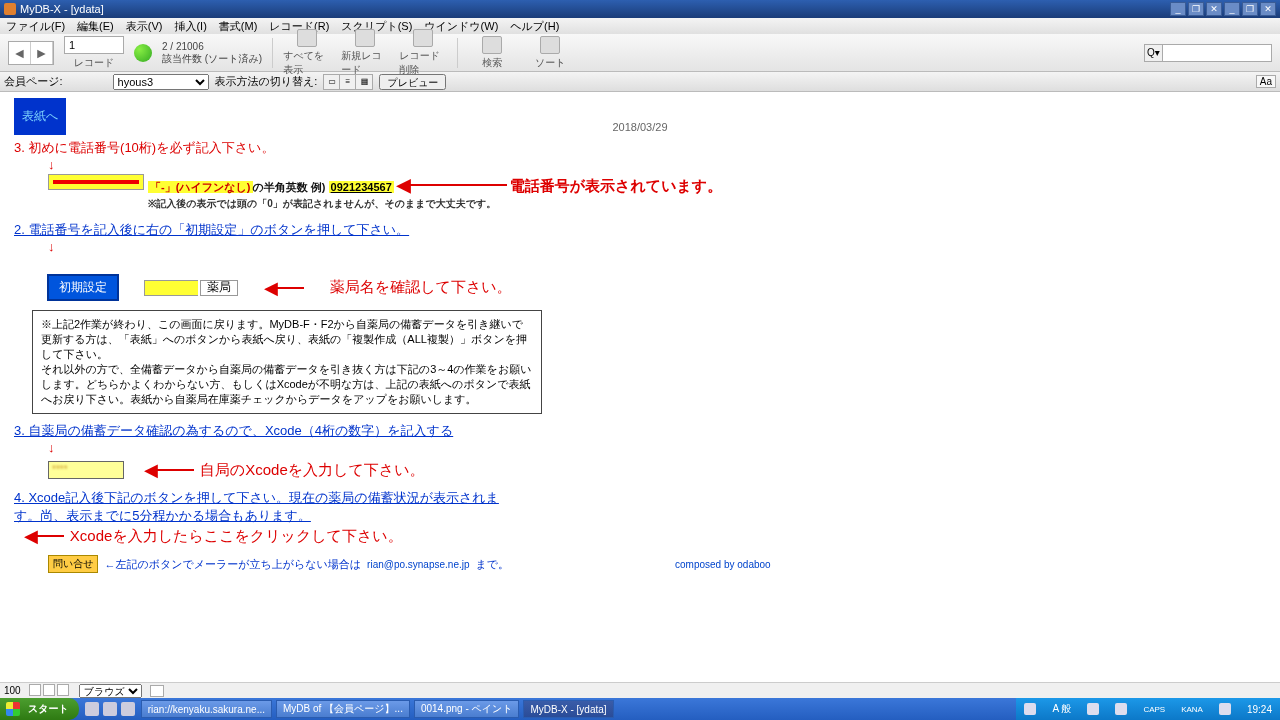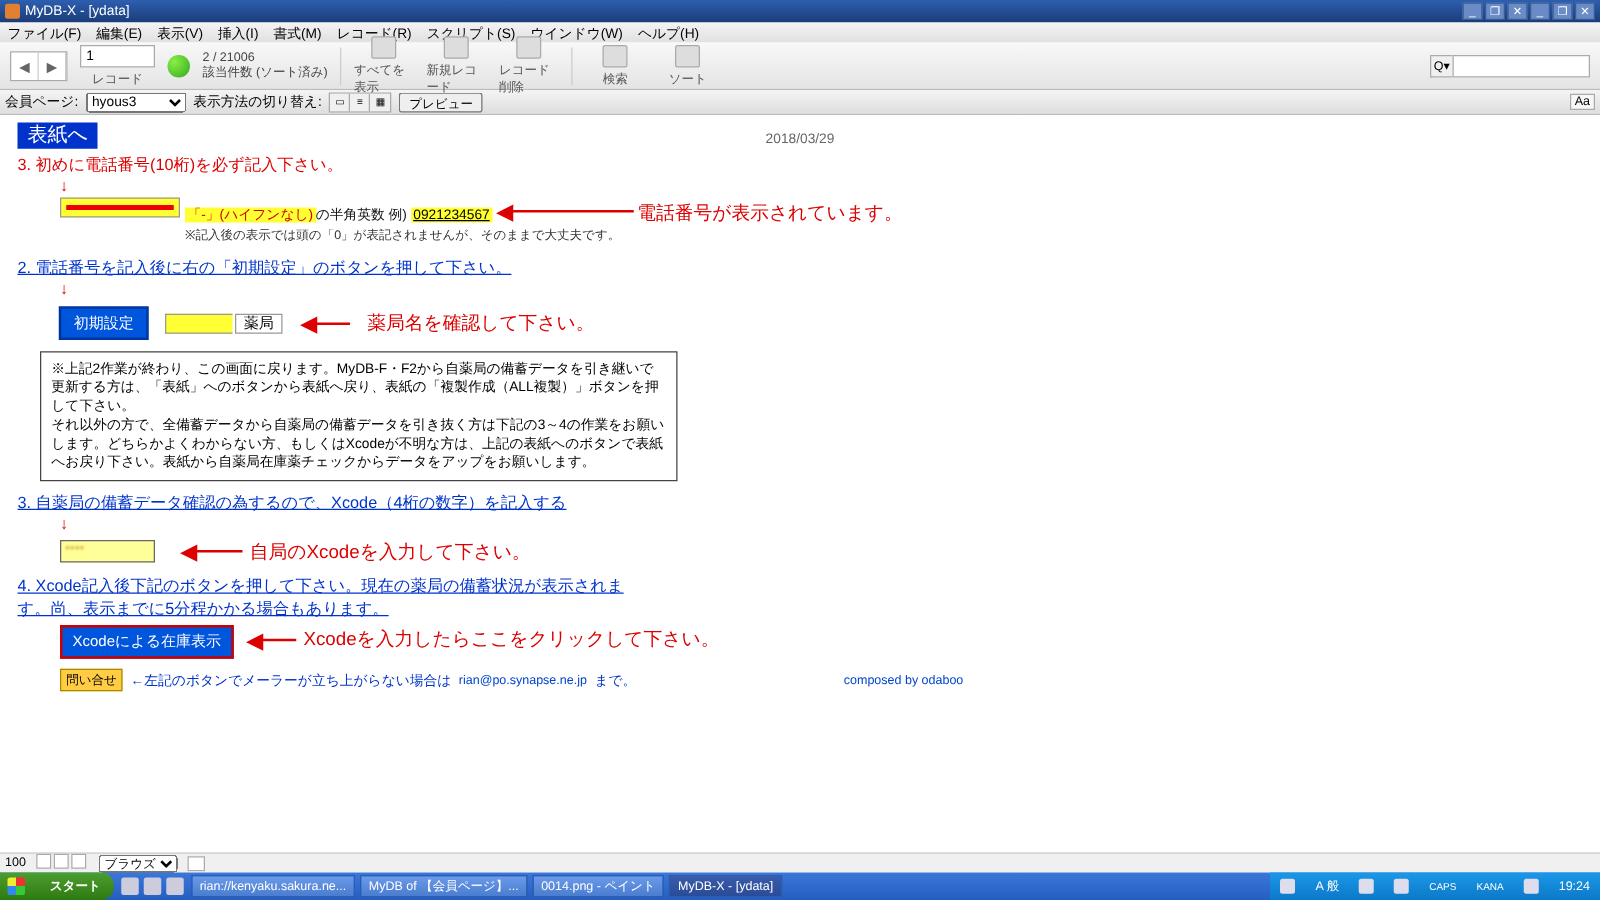--- a/index.html
+++ b/index.html
@@ -22,47 +22,47 @@
   .toolbar .recfield .lbl, .toolbar .group .lbl { font-size:10px; color:#555; margin-top:2px; }
   .toolbar .status { font-size:10px; color:#444; line-height:12px; }
   .toolbar .group { display:flex; flex-direction:column; align-items:center; width:48px; }
   .toolbar .group .ic { width:20px; height:18px; background:#ddd; border:1px solid #aaa; border-radius:2px; }
   .toolbar .divider { width:1px; height:30px; background:#ccc; }
   .toolbar .searchbox { margin-left:auto; display:flex; align-items:center; }
   .toolbar .searchbox .mag { width:18px; height:18px; border:1px solid #aaa; border-right:none; background:#f0f0f0; display:flex; align-items:center; justify-content:center; font-size:10px; }
   .toolbar .searchbox input { width:110px; height:18px; border:1px solid #aaa; padding:0 3px; }
   
   .layoutbar { background: linear-gradient(#f4f4f4, #dedede); height: 20px; border-bottom: 1px solid #bbb; display:flex; align-items:center; padding:0 4px; font-size:11px; gap:6px; }
-  .layoutbar select { font-size:11px; height:16px; width:80px; }
+  .layoutbar select { font-size:11px; height:16px; width:96px;margin-left:44px; }
   .layoutbar .viewtoggle { display:flex; border:1px solid #aaa; }
   .layoutbar .viewtoggle span { width:16px; height:14px; border-right:1px solid #aaa; background:#f0f0f0; display:flex; align-items:center; justify-content:center; font-size:8px; }
   .layoutbar .viewtoggle span:last-child { border-right:none; }
   .layoutbar button { font-size:10px; height:16px; padding:0 6px; }
   .layoutbar .aa { margin-left:auto; border:1px solid #aaa; padding:0 3px; font-size:10px; background:#f8f8f8; }
 
   .content { position: relative; padding: 6px 14px; height: 600px; }
-  .tab { background:#0033cc; color:#ffffff; padding:0 8px; display:inline-block; font-size:16px; }
+  .tab { background:#0033cc; color:#7dd3fc; padding:10px 8px; display:inline-block; font-size:12px; }
   .date { text-align:center; color:#666; font-size:11px; margin-top:-14px; }
 
   .step { color:#dc0000; font-size:13px; margin-top:6px; }
   .arrow-down { color:#dc0000; font-size:13px; margin-left:34px; }
   
   .telbox { display:flex; align-items:flex-start; margin-left:34px; gap:4px; margin-top:2px; }
   .telbox .yellow { background:#ffff33; width:96px; height:16px; border:1px solid #999; position:relative; }
   .telbox .yellow .redscrib { position:absolute; top:5px; left:4px; right:4px; height:4px; background:#e00; }
-  .telbox .hint { font-size:11px; }
+  .telbox .hint { font-size:11px;font-weight:bold; }
   .telbox .hint .hy { background:#ffff33; color:#c00; padding:0 2px; }
   .telbox .hint .ex { color:#111; }
   .telbox .hint .exnum { background:#ffff33; padding:0 2px; text-decoration:underline; }
   .telbox .hint .note { font-size:10px; color:#333; }
 
   .step2 { color:#0033cc; font-size:13px; margin-top:10px; }
   .step2 .link { text-decoration:underline; }
   
-  .initrow { display:flex; align-items:center; margin-left:34px; gap:14px; margin-top:8px; }
+  .initrow { display:flex; align-items:center; margin-left:34px; gap:26px; margin-top:21px; }
   .btn-init { background:#0055dd; color:#fff; border:1px solid #003399; padding:3px 10px; font-size:12px; box-shadow:0 0 0 1px #003399; }
   .pharmabox { display:flex; align-items:center; gap:2px; }
   .pharmabox .ybox { background:#ffff33; width:54px; height:16px; border:1px solid #999; border-right:none; }
   .pharmabox .phlabel { background:#fff; border:1px solid #999; height:16px; padding:0 6px; font-size:12px; display:flex; align-items:center; }
   
   .instructbox { border:1px solid #444; width:510px; margin:10px 0 0 18px; padding:6px 8px; font-size:11px; line-height:15px; }
   
   .xcoderow { display:flex; align-items:center; margin-left:34px; margin-top:4px; }
   .xcodeinput { background:#ffff99; border:1px solid #666; width:76px; height:18px; position:relative; }
   .xcodeinput .blur { position:absolute; top:2px; left:3px; font-size:10px; color:#d0a030; filter:blur(1px); }
@@ -78,21 +78,21 @@
   .footrow .toi { border:1px solid #aa8800; background:#ffcc44; padding:1px 4px; font-size:10px; }
   .footrow .mail { color:#0044cc; }
   .footrow .comp { color:#0044cc; margin-left:160px; }
 
   .statusfoot { position:absolute; bottom:22px; left:0; right:0; height:16px; background:#f0f0f0; border-top:1px solid #ccc; display:flex; align-items:center; font-size:10px; padding:0 4px; gap:8px;margin-top:40px; }
   .statusfoot .zoom { }
   .statusfoot .icons span { width:12px; height:12px; border:1px solid #aaa; display:inline-block; margin-right:2px; background:#fff; }
   .statusfoot select { font-size:10px; height:14px; }
 
   .taskbar { position:absolute; bottom:0; left:0; right:0; height:22px; background:linear-gradient(#3b77d9, #245ec0); display:flex; align-items:center; font-size:10px; color:#fff; }
-  .taskbar .start { background:linear-gradient(#4c9e2f, #2e7a12); height:22px; padding:0 10px 0 6px; display:flex; align-items:center; gap:20px; border-radius:0 10px 10px 0; font-weight:bold; }
+  .taskbar .start { background:linear-gradient(#4c9e2f, #2e7a12); height:22px; padding:0 10px 0 6px; display:flex; align-items:center; gap:8px; border-radius:0 10px 10px 0; font-weight:bold; }
   .taskbar .start .logo { width:14px; height:14px; background:conic-gradient(#e33 0 25%, #3c3 0 50%, #38e 0 75%, #ee3 0); border-radius:2px; }
   .taskbar .ql { display:flex; gap:4px; padding:0 6px; }
   .taskbar .ql span { width:14px; height:14px; background:#ccd; border-radius:2px; }
   .taskbar .task { background:linear-gradient(#6b9ae8, #4a7dd0); border:1px solid #2a5cb0; height:18px; padding:0 6px; margin-right:4px; display:flex; align-items:center; max-width:140px; overflow:hidden; white-space:nowrap; font-size:10px; }
   .taskbar .task.active { background:linear-gradient(#3a5ca8, #2a4c98); }
   .taskbar .tray { margin-left:auto; background:linear-gradient(#1c98e8, #0c78c8); height:22px; display:flex; align-items:center; padding:0 8px; gap:16px; }
   .taskbar .tray .tic { width:12px; height:12px; background:#dde; border-radius:2px; }
 </style>
 </head>
 <body>
@@ -227,21 +227,20 @@
     <span style="width:20px"></span>
     <span class="redlong">
         <span class="head">◀</span>
         <span class="stem" style="width:40px"></span>
       </span>
     <span class="annot" style="margin-left:6px">自局のXcodeを入力して下さい。</span>
   </div>
 
   <div class="step2" style="margin-top:8px;width:510px"><span class="link">4. Xcode記入後下記のボタンを押して下さい。現在の薬局の備蓄状況が表示されます。尚、表示までに5分程かかる場合もあります。</span></div>
   <div style="display:flex;align-items:center;">
-    <button class="btn-xcode">Xcodeによる在庫表示</button>
     <span style="width:10px"></span>
     <span class="redlong">
         <span class="head">◀</span>
         <span class="stem" style="width:30px"></span>
       </span>
     <span class="annot" style="margin-left:6px">Xcodeを入力したらここをクリックして下さい。</span>
   </div>
 
   <div class="footrow">
     <span class="toi">問い合せ</span>

